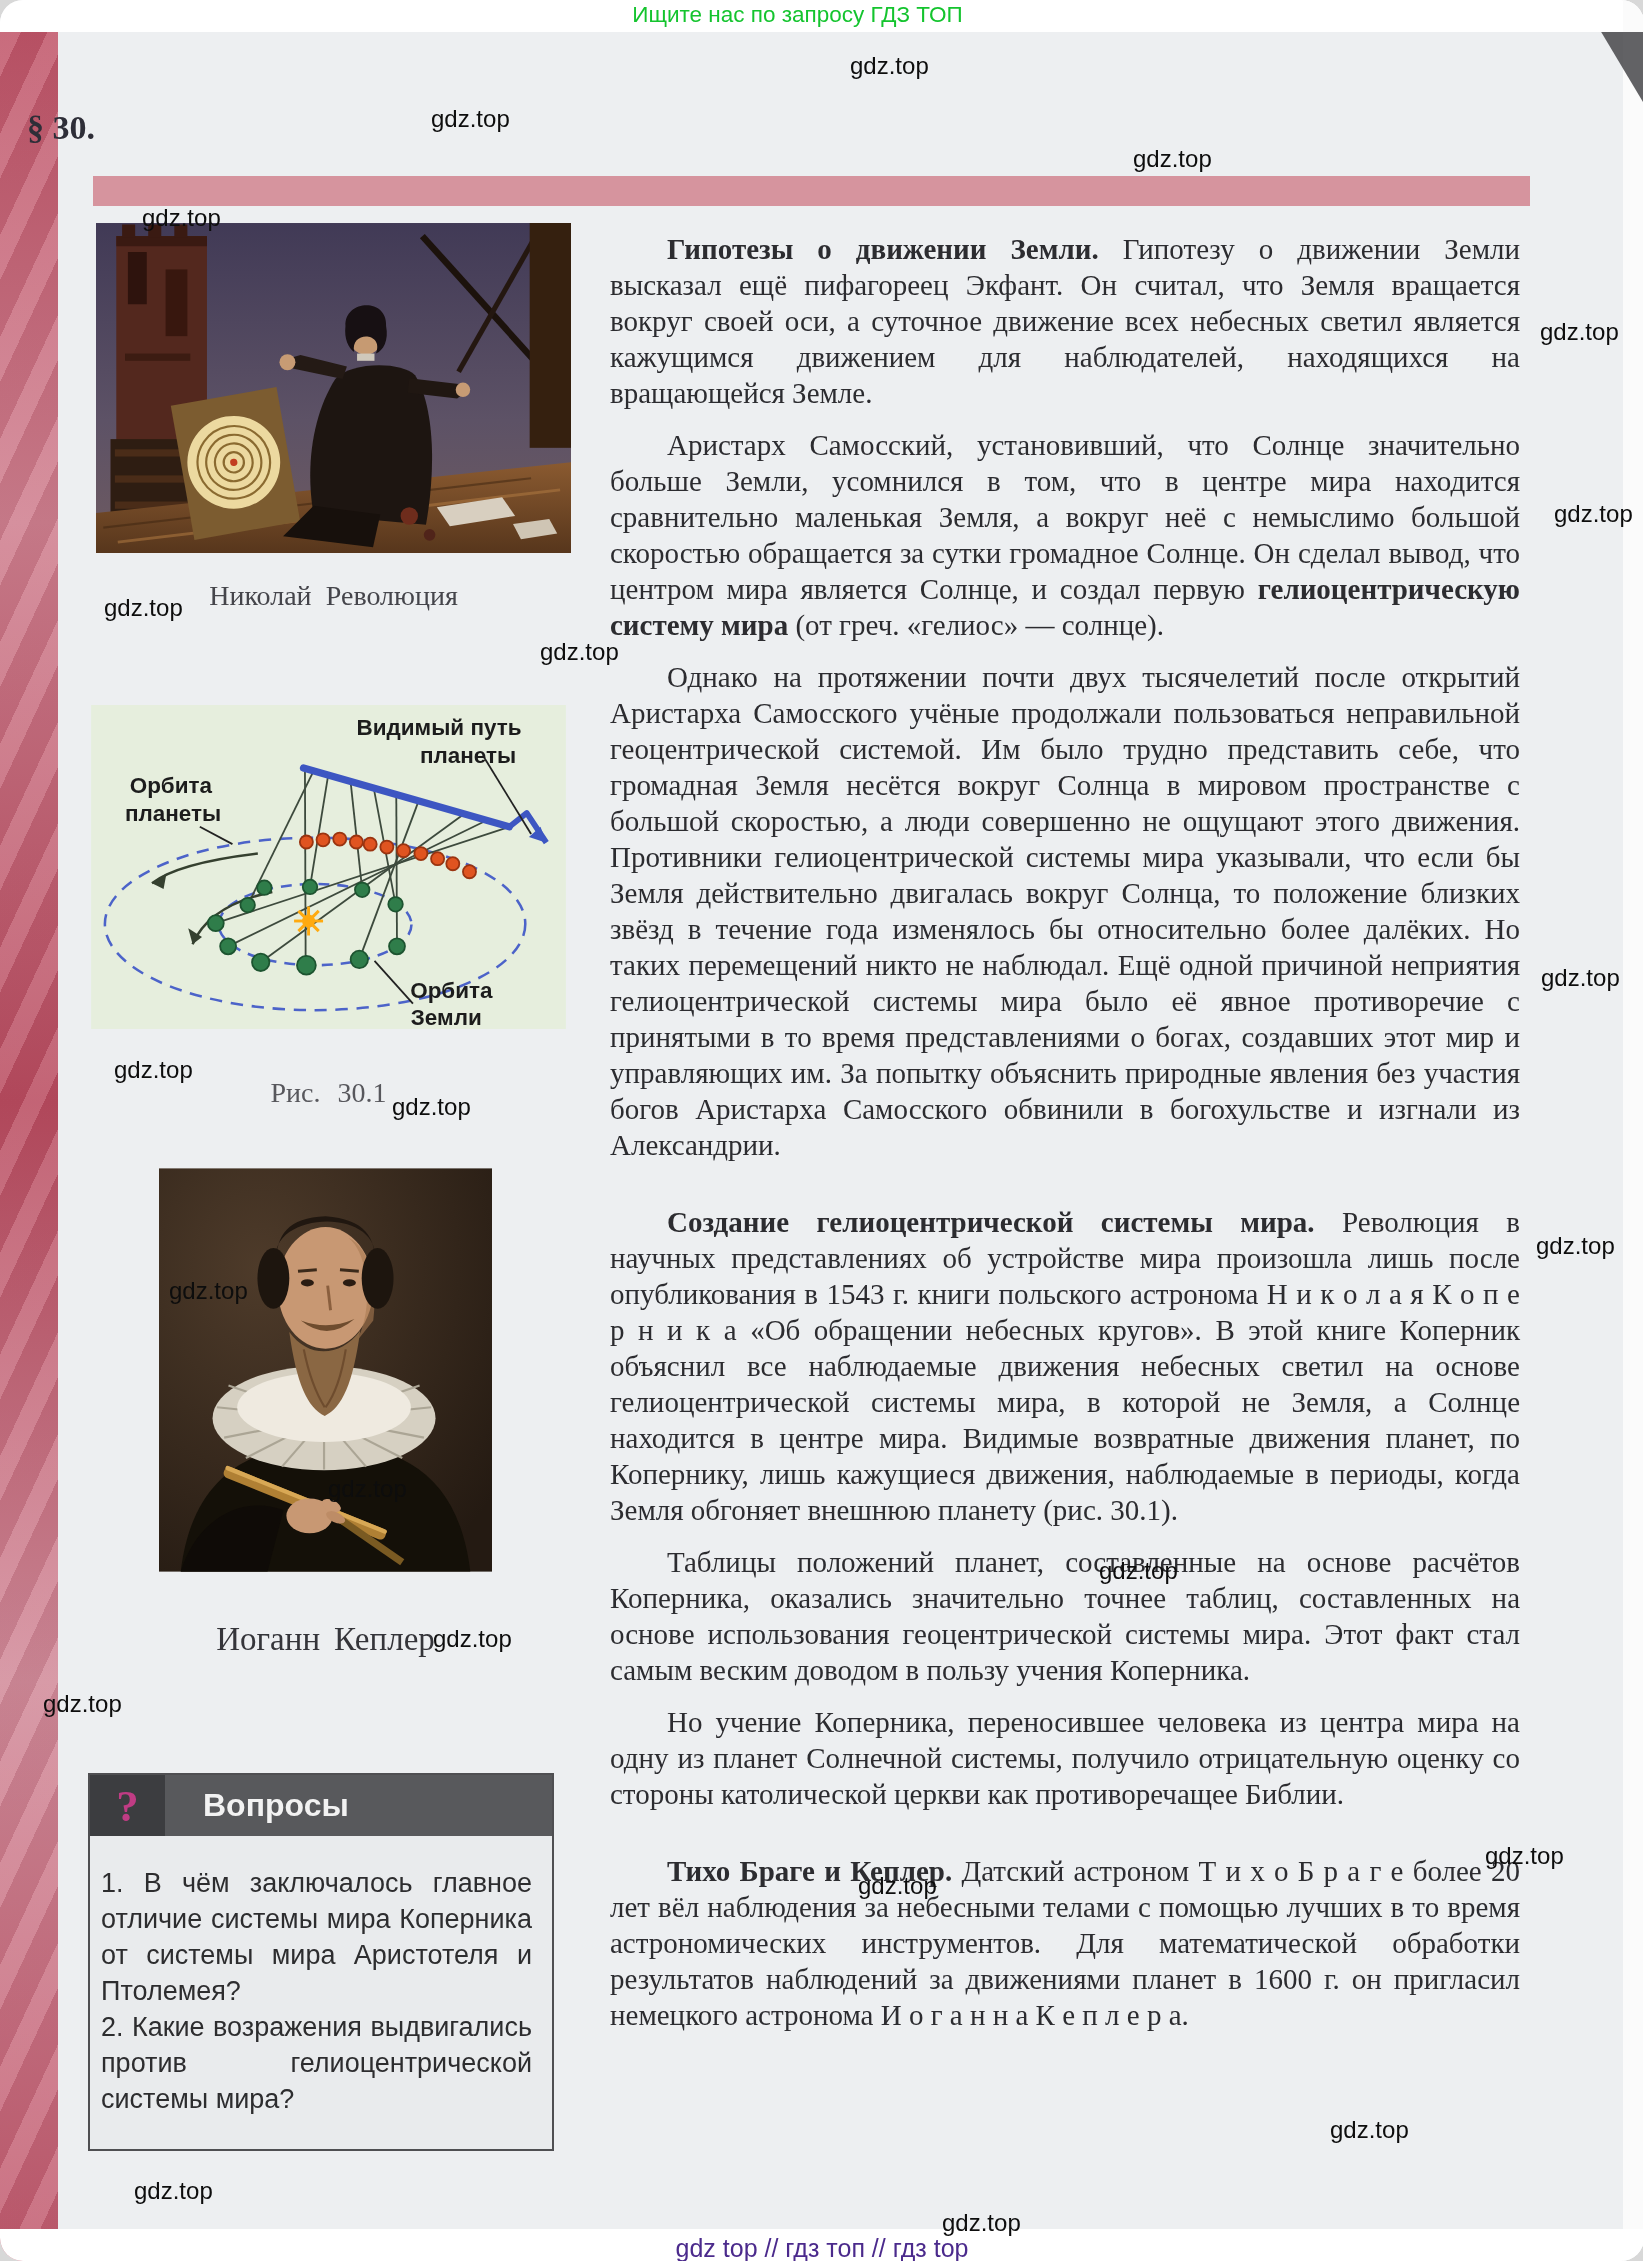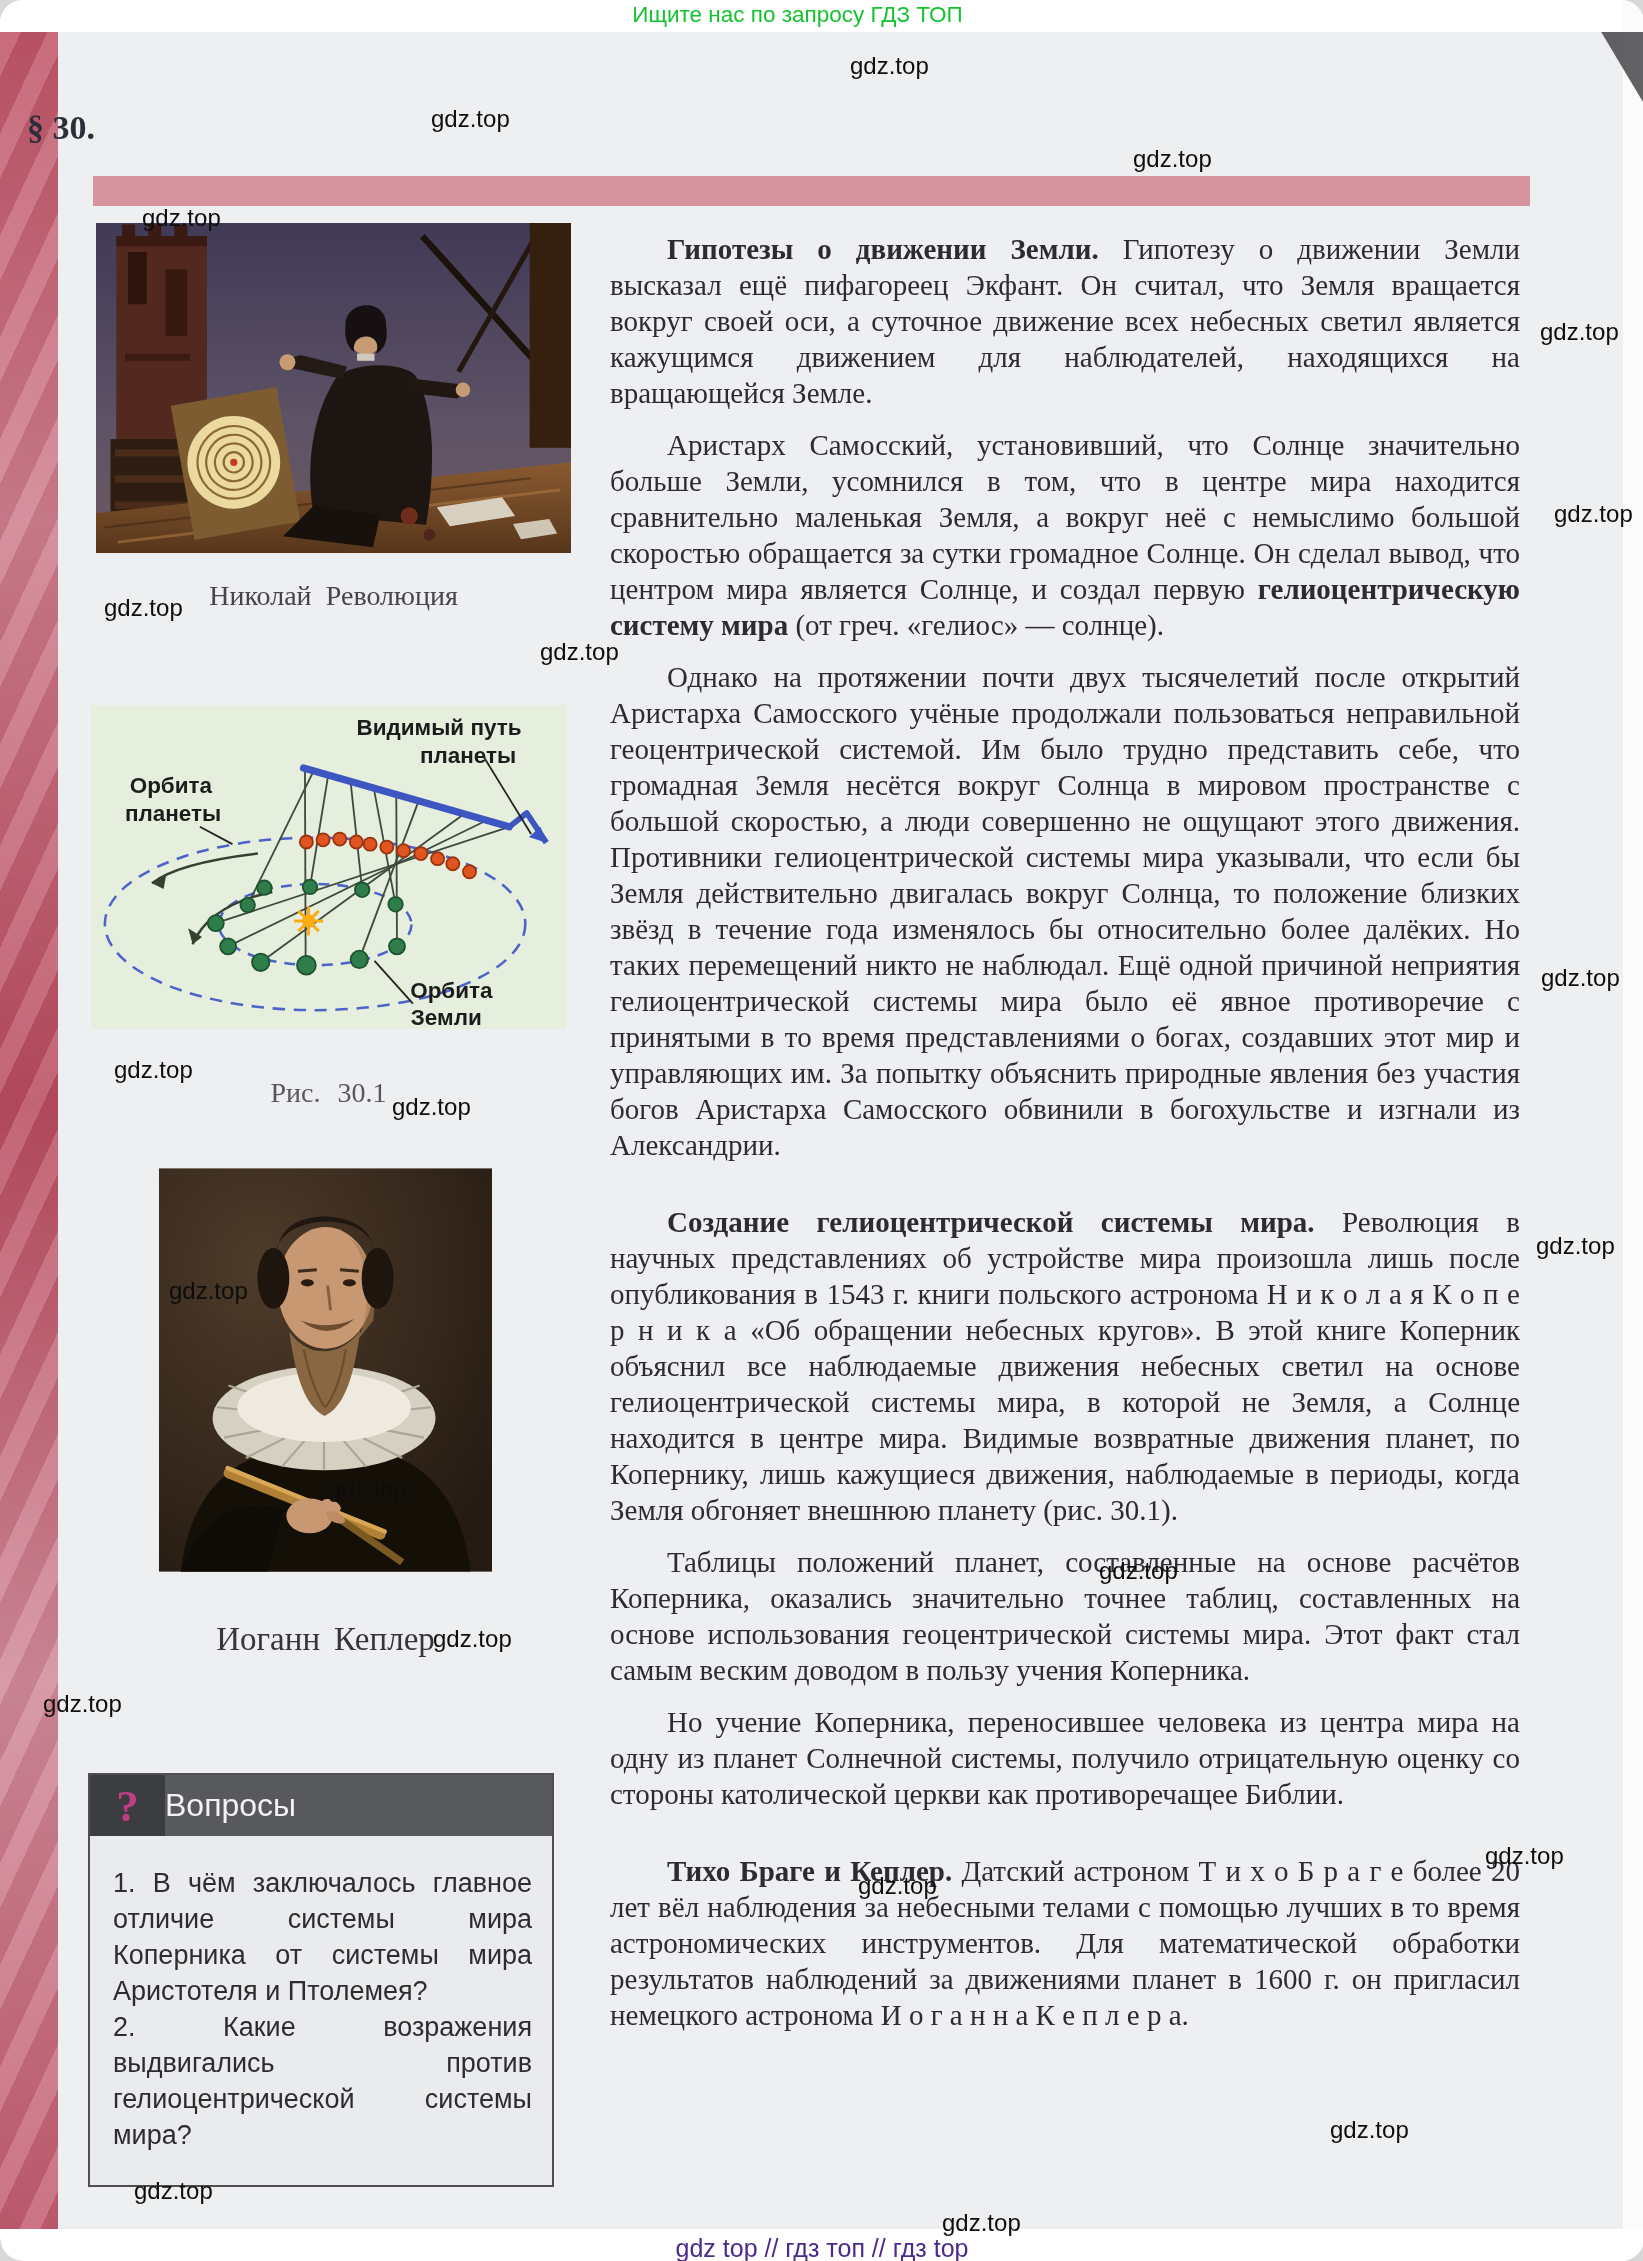--- a/index.html
+++ b/index.html
@@ -36,23 +36,23 @@
   .article{position:absolute;left:594px;top:215px;width:942px;font-size:29px;line-height:36px;
            text-align:justify;color:#2c2c30;}
   .article p{margin:16px;text-indent:57px;}
   .article p.gap{margin-top:41px;}
   .article .b{font-weight:bold;}
   
   .qbox{position:absolute;left:88px;top:1773px;width:466px;border:2.2px solid #4f4f52;background:#e9ebed;box-sizing:border-box;}
   .qhead{display:flex;height:61px;background:#58595c;}
   .qmark{width:75px;height:61px;background:#3c3d40;display:flex;align-items:center;justify-content:center;
          color:#c03c84;font-family:"Liberation Serif",serif;font-size:45px;font-weight:bold;}
-  .qtitle{flex:1;display:flex;align-items:center;color:#f2f2f2;
-          font-family:"Liberation Sans",sans-serif;font-size:32px;}
-  .qbody{padding:29px 20px 32px 23px;font-family:"Liberation Sans",sans-serif;font-size:27px;
+  .qtitle{flex:1;display:flex;align-items:center;padding-left:38px;color:#f2f2f2;
+          font-family:"Liberation Sans",sans-serif;font-size:32px;font-weight:bold;}
+  .qbody{padding:29px 20px 32px 11px;font-family:"Liberation Sans",sans-serif;font-size:27px;
          line-height:36px;color:#2d2d2f;text-align:justify;}
   .qbody .qitem{margin:0;}
   
   .wm{position:absolute;font-family:"Liberation Sans",sans-serif;font-size:24px;color:#0d0d0d;white-space:nowrap;z-index:5;margin-top:16px;}
   
   .diag-label{font-family:"Liberation Sans",sans-serif;font-size:31px;font-weight:bold;fill:#1c1c1c;}
 </style>
 </head>
 <body>
 

